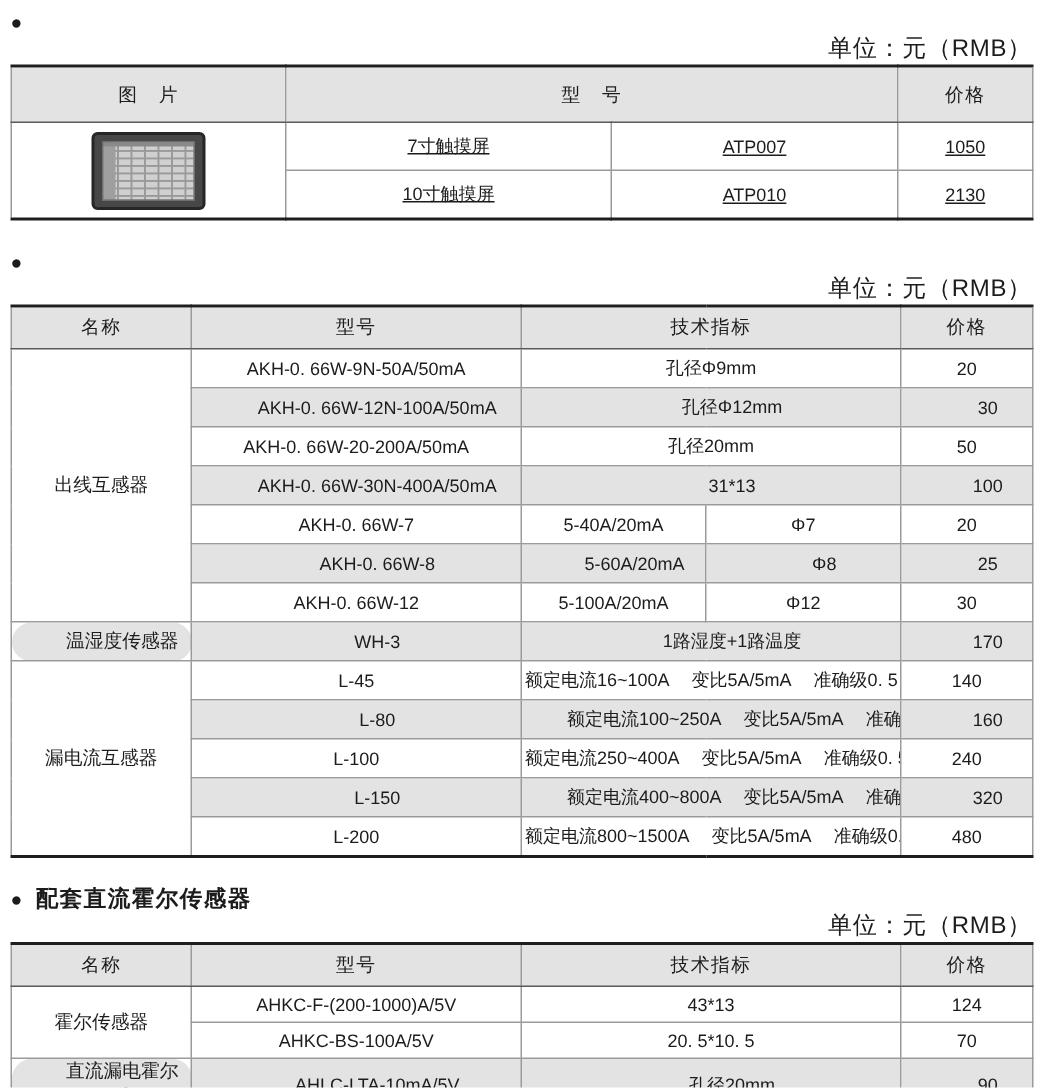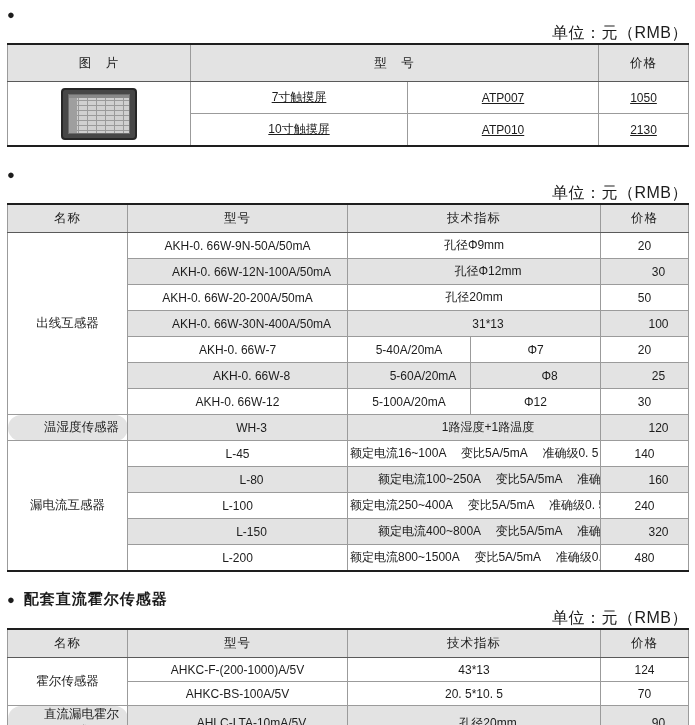--- a/index.html
+++ b/index.html
@@ -169,21 +169,21 @@
     <tr>
       <td>AKH-0. 66W-12</td>
       <td>5-100A/20mA</td>
       <td>Φ12</td>
       <td>30</td>
     </tr>
     <tr class="gray">
       <td class="name-cell">温湿度传感器</td>
       <td>WH-3</td>
       <td colspan="2" class="spec-cell">1路湿度+1路温度</td>
-      <td>120</td>
+      <td>170</td>
     </tr>
     <tr>
       <td class="name-cell" rowspan="5">漏电流互感器</td>
       <td>L-45</td>
       <td colspan="2" class="spec-cell">额定电流16~100A　 变比5A/5mA　 准确级0. 5</td>
       <td>140</td>
     </tr>
     <tr class="gray">
       <td>L-80</td>
       <td colspan="2" class="spec-cell">额定电流100~250A　 变比5A/5mA　 准确级0. 5</td>

